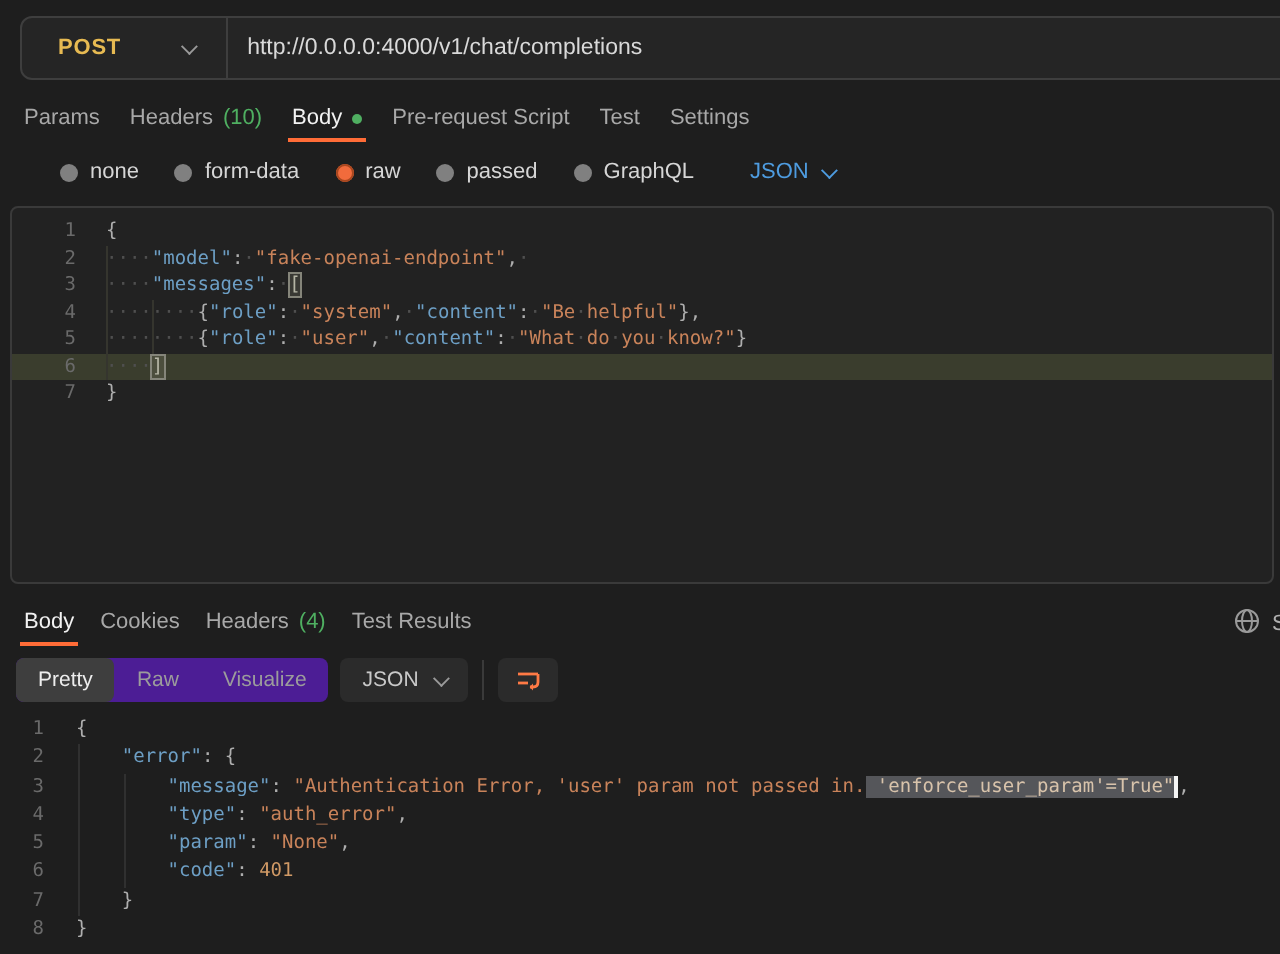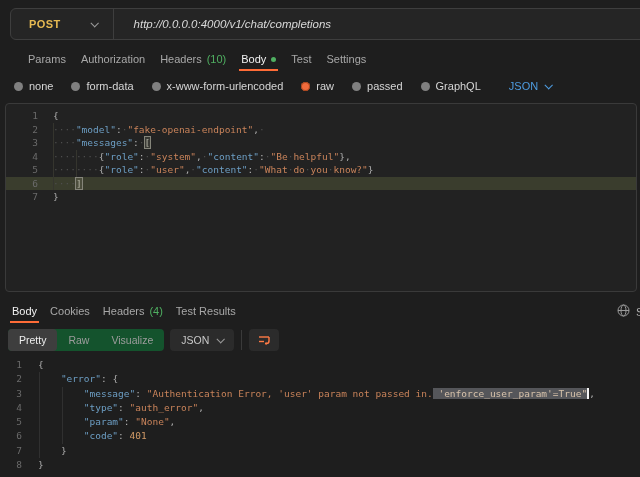--- a/index.html
+++ b/index.html
@@ -15,32 +15,32 @@
     position:absolute; left:10px; top:8px; right:-2px; height:32px;
     background:#252525; border:1px solid #3E3E3E; border-radius:6px 0 0 6px;
     display:flex; align-items:center;
   }
   .method { margin-left:18px; color:#E7BA52; font-weight:bold; font-size:11px; letter-spacing:.4px; }
   .chev { display:inline-block; width:6px; height:6px;
     border-right:1.5px solid currentColor; border-bottom:1.5px solid currentColor;
     transform:rotate(45deg) translateY(-1px); }
   .method-chev { color:#9A9A9A; margin-left:30px; }
   .url-div { width:1px; align-self:stretch; background:#3E3E3E; margin-left:16px; }
-  .url-text { margin-left:20px; color:#D9D9D9; font-size:11.5px;font-style:italic; }
+  .url-text { margin-left:10px; color:#D9D9D9; font-size:11.5px; }
   
   .tabs { position:absolute; left:0; right:0; display:flex; align-items:center; font-size:11px; color:#A8A8A8; }
-  .req-tabs { top:48px; height:22px; padding-left:24px; gap:7px; }
+  .req-tabs { top:48px; height:22px; padding-left:8px; gap:7px; }
   .resp-tabs { top:300px; height:22px; padding-left:8px; gap:5px; }
   .tab { position:relative; height:100%; display:flex; align-items:center; gap:5px; padding:0 4px; cursor:pointer; }
   .tab.active { color:#F2F2F2; }
   .tab.active::after { content:""; position:absolute; left:2px; right:2px; bottom:-1px; height:2px; background:#FF6C37; }
   .count { color:#4FAF61; }
   .green-dot { width:5px; height:5px; border-radius:50%; background:#4FAF61; display:inline-block; }
   
-  .radio-row { position:absolute; left:0; right:0; top:74px; height:24px;
+  .radio-row { position:absolute; left:16px; right:0; top:74px; height:24px;
     display:flex; align-items:center; padding-left:14px; gap:18px; font-size:11px; color:#D6D6D6; }
   .radio-item { display:flex; align-items:center; gap:6px; cursor:pointer; }
   .radio { width:9px; height:9px; border-radius:50%; background:#808080; }
   .radio.sel { background:#F16B3C; box-shadow:0 0 0 1px #a8471f inset; }
   .lang-sel { display:flex; align-items:center; gap:7px; color:#4E9CE0; margin-left:10px; cursor:pointer; }
   .lang-sel .chev { color:#4E9CE0; }
   
   .editor { font-family:"DejaVu Sans Mono", monospace; font-size:9.5px; position:absolute; overflow:hidden; }
   .req-editor { left:5px; top:103px; right:3px; height:189px;
     background:#222222; border:1px solid #3A3A3A; border-radius:4px; padding-top:5px; line-height:13.5px; }
@@ -53,21 +53,21 @@
   .req-editor .code { padding-left:15px; } .resp-editor .code { padding-left:16px; }
   .tk-key { color:#6D9FC5; } .tk-str { color:#C9835A; } .tk-num { color:#D19A66;margin-top:26px; }
   .tk-punc { color:#AEAEAE; } .tk-ws { color:#4F4F4F; } .tk-sp { color:transparent; }
   .tk-brk { color:#B5B5A5; background:rgba(140,140,120,.22); outline:1px solid #85857A; }
   .tk-sel { background:#55565A; color:#D8C3AB; }
   .tk-caret { display:inline-block; width:2px; height:11px; background:#F5F5F5; vertical-align:text-bottom; }
   .guide { position:absolute; width:1px; background:#35352E; }
   .resp-editor .guide { background:#303030; }
   
   .resp-toolbar { position:absolute; left:8px; top:329px; height:22px; display:flex; align-items:center; gap:6px; font-size:10.5px; }
-  .seg-group { display:flex; height:22px; background:#14532d; border-radius:4px; color:#9C9C9C; }
+  .seg-group { display:flex; height:22px; background:#4c1d95; border-radius:4px; color:#9C9C9C; }
   .seg { padding:0 11px; line-height:22px; border-radius:4px; cursor:pointer; }
   .seg.active { background:#3E3E3E; color:#EDEDED; }
   .tool-btn { height:22px; background:#2B2B2B; border-radius:4px; display:flex; align-items:center;
     padding:0 11px; gap:8px; color:#C9C9C9; cursor:pointer; }
   .tool-btn .chev { color:#9A9A9A; }
   .tb-div { width:1px; height:20px; background:#3A3A3A; margin:0 1px; }
   .wrap-btn { width:30px; justify-content:center; padding:0; }
   .globe { position:absolute; left:617px; top:304px; cursor:pointer; }
   .status-cut { position:absolute; left:636px; top:306px; font-size:11px; color:#B0B0B0; }
 </style>
@@ -79,50 +79,46 @@
   <span class="chev method-chev"></span>
   <span class="url-div"></span>
   <span class="url-text">http://0.0.0.0:4000/v1/chat/completions</span>
 </div>
 
 <div class="tabs req-tabs">
   <span class="tab">
       <span>Params</span>
     </span>
   <span class="tab">
-      <span>Authorization</span>
-    </span>
-  <span class="tab">
       <span>Headers</span>
       <span class="count">(10)</span>
     </span>
   <span class="tab active">
       <span>Body</span>
       <span class="green-dot"></span>
     </span>
   <span class="tab">
+      <span>Pre-request Script</span>
+    </span>
+  <span class="tab">
       <span>Test</span>
     </span>
   <span class="tab">
       <span>Settings</span>
     </span>
 </div>
 
 <div class="radio-row">
   <span class="radio-item">
       <span class="radio"></span>
       <span>none</span>
     </span>
   <span class="radio-item">
       <span class="radio"></span>
       <span>form-data</span>
-    </span>
-  <span class="radio-item">
-      <span class="radio"></span>
-      <span>x-www-form-urlencoded</span>
     </span>
   <span class="radio-item">
       <span class="radio sel"></span>
       <span>raw</span>
     </span>
   <span class="radio-item">
       <span class="radio"></span>
       <span>passed</span>
     </span>
   <span class="radio-item">

